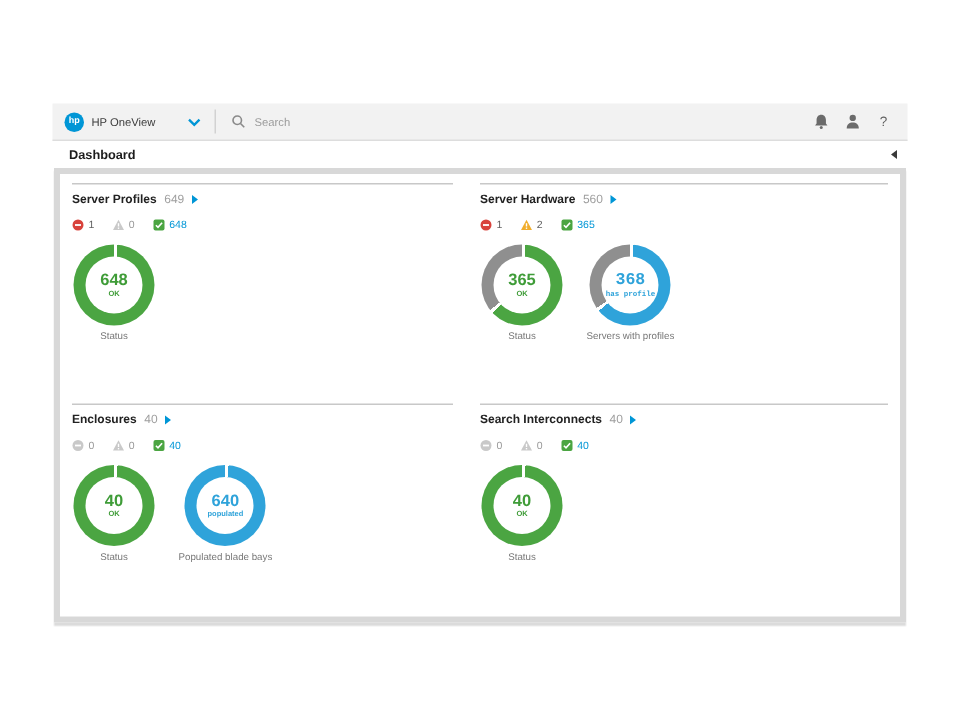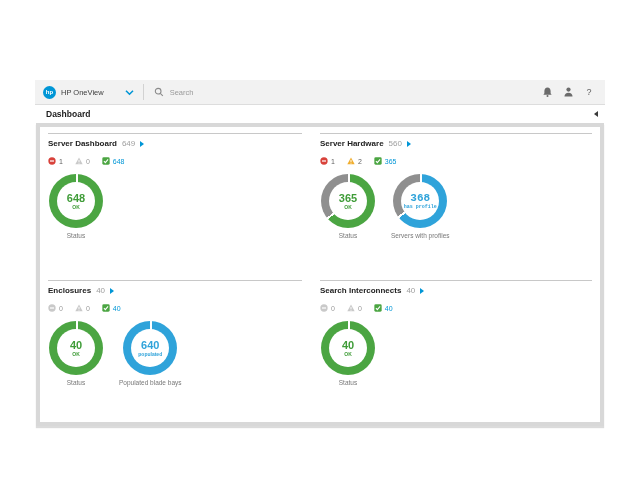--- a/index.html
+++ b/index.html
@@ -1,20 +1,20 @@
 <!DOCTYPE html>
 <html><head>
 <meta charset="utf-8">
 <style>
   html,body{margin:0;padding:0;}
   body{
     width:640px;height:480px;background:#ffffff;position:relative;
     font-family:"Liberation Sans",sans-serif;-webkit-font-smoothing:antialiased;
   }
-  .app{position:absolute;left:35px;top:80px;width:570px;}
+  .app{position:absolute;left:35px;top:69px;width:570px;}
 
   
   .topbar{height:24px;background:#f2f2f2;border-bottom:1px solid #dddddd;display:flex;align-items:center;}
   .brand{display:flex;align-items:center;gap:5px;padding:0 0 0 8px;cursor:pointer;}
   .hp-logo{width:13px;height:13px;border-radius:50%;background:#0096d6;color:#fff;
     font-size:6px;font-weight:bold;display:flex;align-items:center;justify-content:center;}
   .brand-label{font-size:7.5px;color:#3c3c3c;}
   .brand-chevron{margin-left:16px;margin-right:9px;display:flex;}
   .vdivider{width:1px;height:16px;background:#d2d2d2;}
   .search{display:flex;align-items:center;gap:5px;padding-left:9px;flex:1;}
@@ -99,21 +99,21 @@
   <div class="pagebar">
     <span class="page-title">Dashboard</span>
     <span class="collapse-arrow"></span>
   </div>
 
   <div class="frame">
     <div class="grid">
 
       <section class="panel">
         <div class="panel-head">
-          <span class="panel-title">Server Dashboard</span>
+          <span class="panel-title">Server Profiles</span>
           <span class="panel-count">649</span>
           <span class="panel-arrow"></span>
         </div>
         <div class="status-row">
           <span class="stat">
             <svg class="alert-icon" viewBox="0 0 12 12" style="color: rgb(216, 66, 59);">
                 <circle cx="6" cy="6" r="5.5" fill="currentColor"></circle>
                 <rect x="3" y="5.1" width="6" height="1.8" fill="#fff"></rect>
               </svg>
             <span style="color: rgb(95, 95, 95);">1</span>

